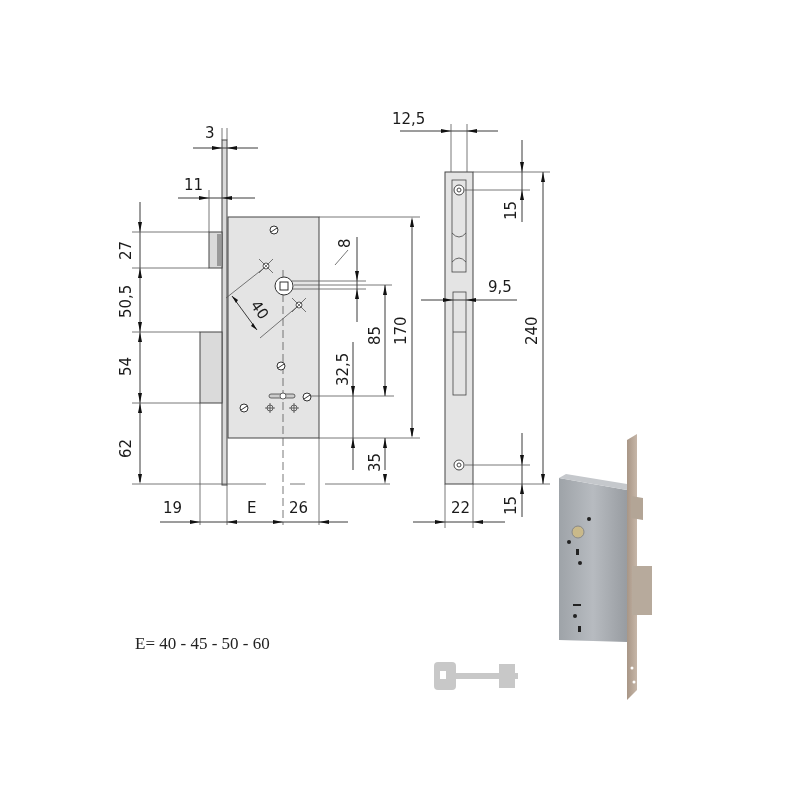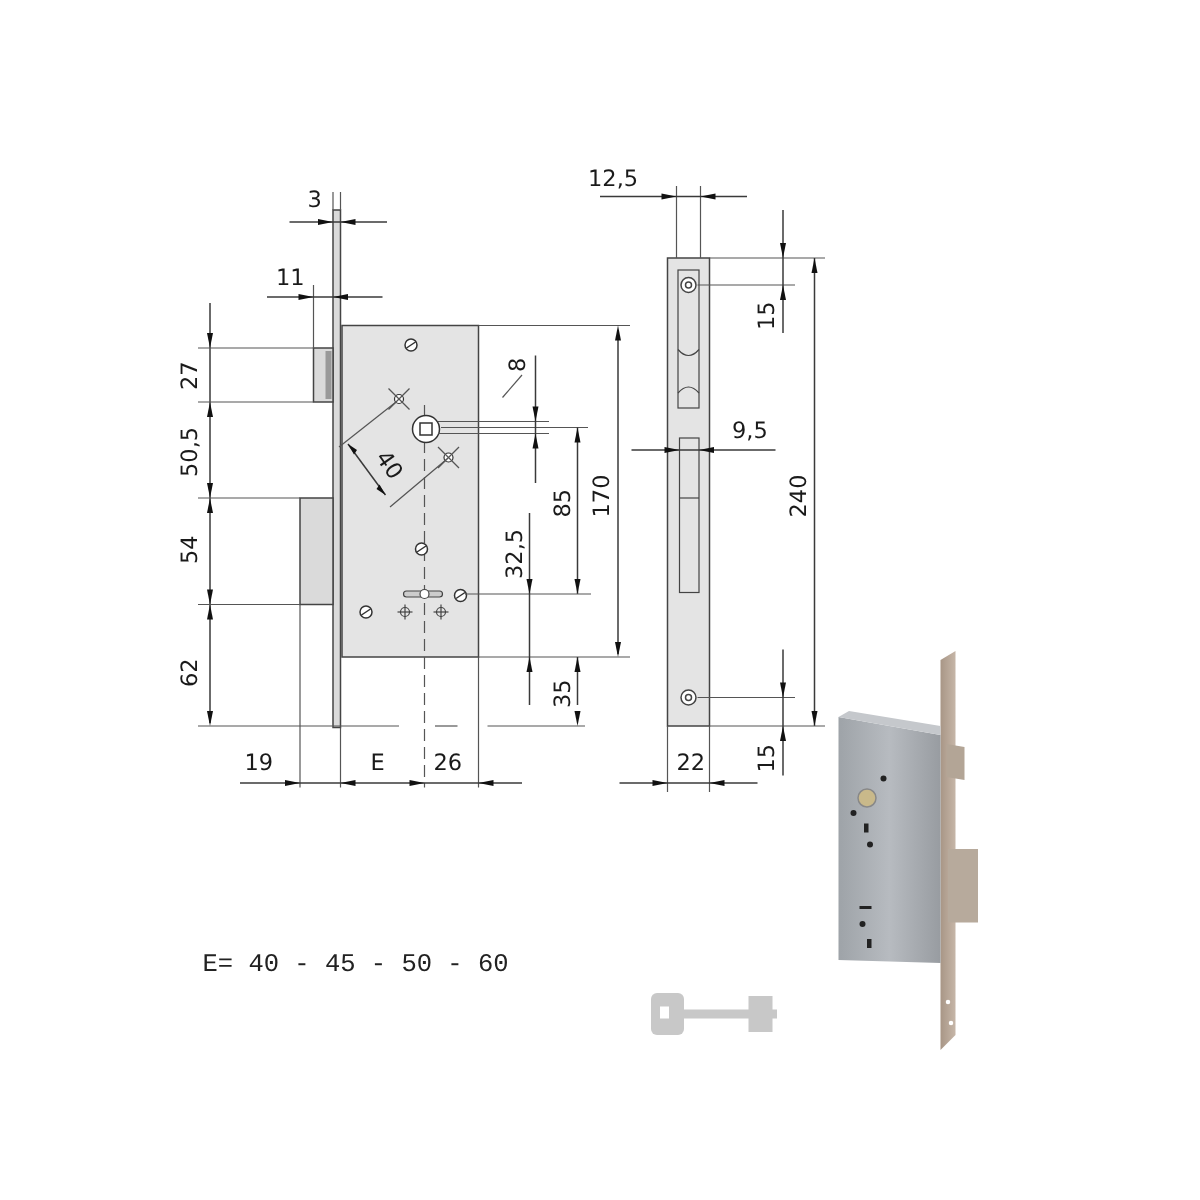--- a/index.html
+++ b/index.html
@@ -5,21 +5,21 @@
   html, body { margin: 0; padding: 0; background: #ffffff; }
   body { width: 800px; height: 800px; position: relative; overflow: hidden; font-family: "DejaVu Sans", sans-serif; }
   #drawing { position: absolute; left: 0; top: 0; }
   .dim { font-family: "DejaVu Sans", sans-serif; font-size: 15px; fill: #1a1a1a; }
   .line { stroke: #3a3a3a; stroke-width: 1; fill: none; }
   .thin { stroke: #555; stroke-width: 0.8; fill: none; }
   .body { fill: #e4e4e4; stroke: #444; stroke-width: 1; }
   .part { fill: #dadada; stroke: #444; stroke-width: 1; }
   .arrow { fill: #111; }
   .dash { stroke: #555; stroke-width: 0.8; stroke-dasharray: 8 4; fill: none; }
-  #e-formula { position: absolute; left: 135px; top: 634px; font-family: Liberation Mono, monospace; font-size: 17px; color: #222; }
+  #e-formula { position: absolute; left: 135px; top: 634px; font-family: Liberation Serif, serif; font-size: 17px; color: #222; }
 </style>
 </head>
 <body>
 
 <svg id="drawing" width="800" height="800" viewBox="0 0 800 800" xmlns="http://www.w3.org/2000/svg">
   <defs>
     <linearGradient id="metalGrad" x1="0" y1="0" x2="1" y2="0">
       <stop offset="0" stop-color="#9ea3a8"></stop>
       <stop offset="0.5" stop-color="#b7bbc0"></stop>
       <stop offset="1" stop-color="#989ca1"></stop>

